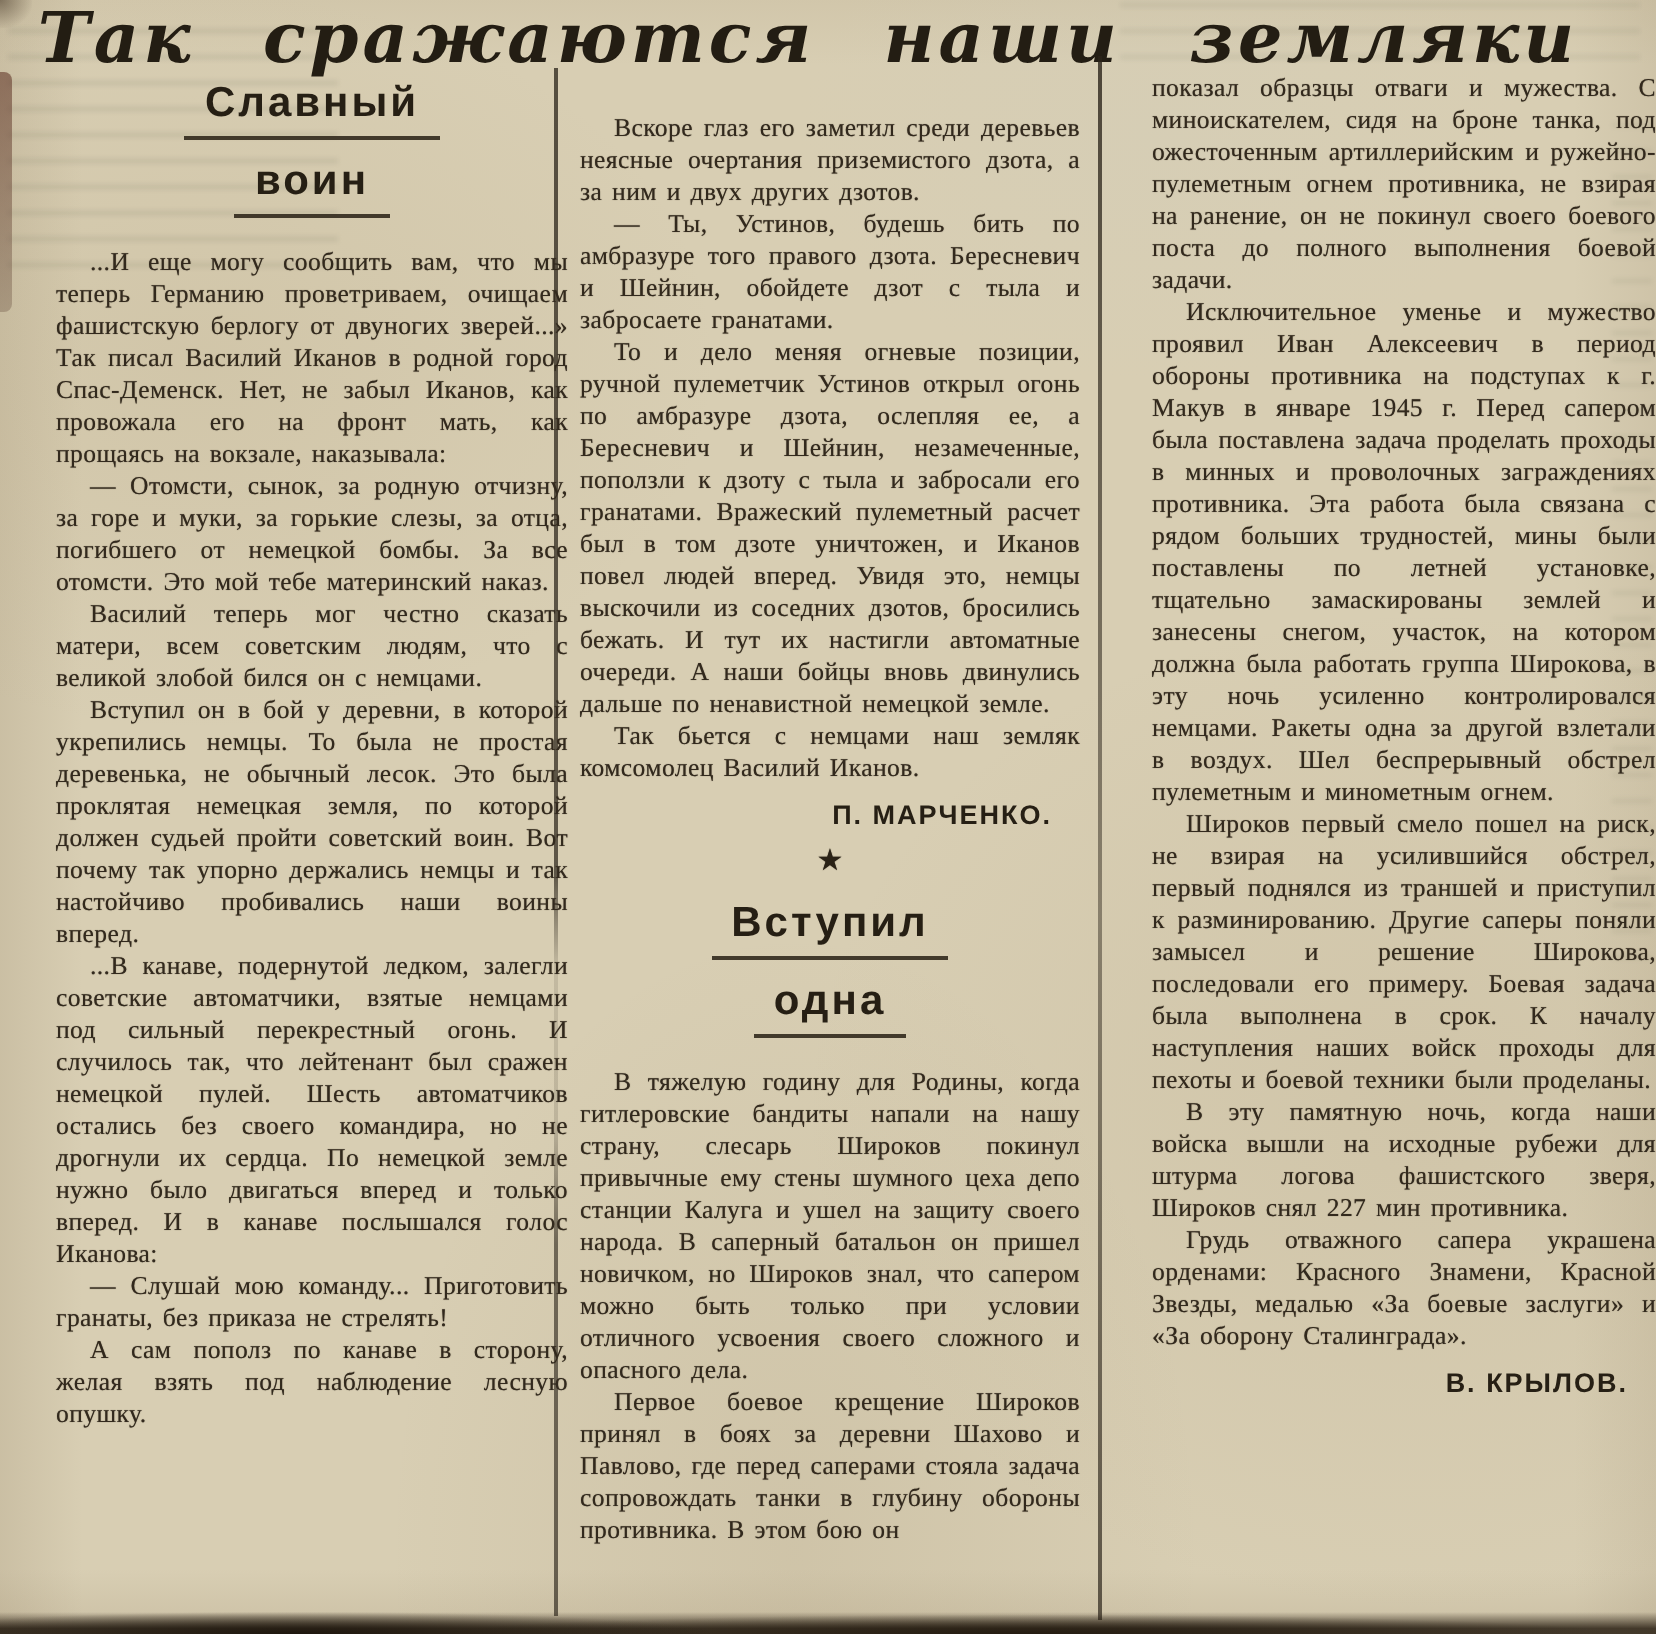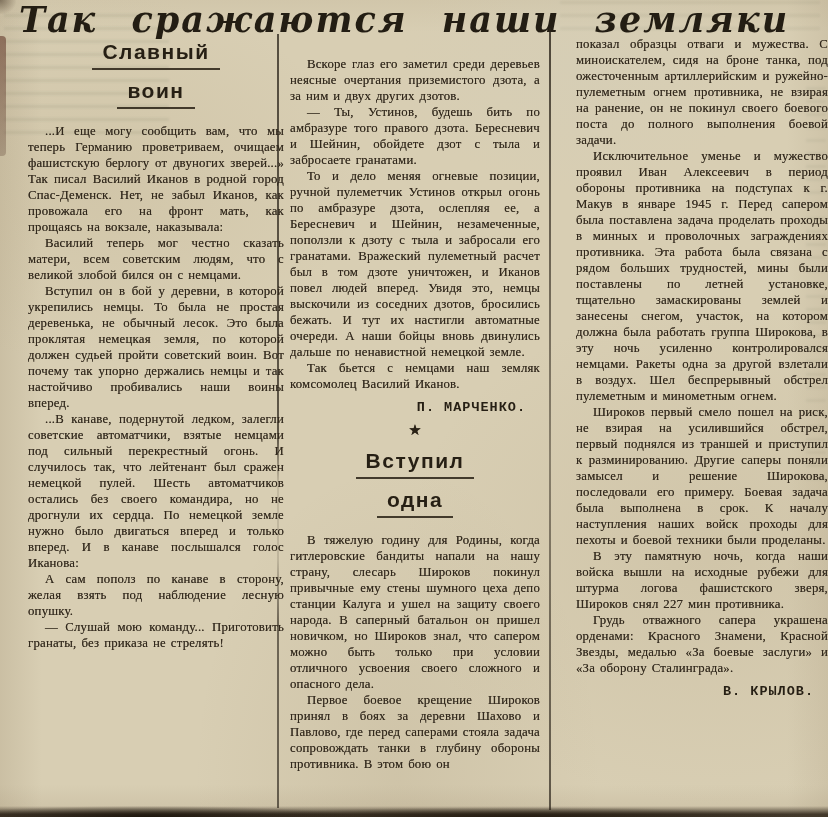--- a/index.html
+++ b/index.html
@@ -105,21 +105,21 @@
   .subhead span {
     display: inline-block;
     border-bottom: 2px solid rgba(40,32,20,0.85);
     padding: 0 10px 4px;
   }
   .subhead.last { margin-bottom: 14px; }
 
   .byline {
     text-align: right;
     padding-right: 14px;
-    font-family: Liberation Mono, monospace;
+    font-family: Liberation Sans, sans-serif;
     font-weight: bold;
     font-size: 13.5px;
     letter-spacing: 1px;
     color: #261f14;
     margin: 8px 0 6px 0;
   }
   .star-sep {
     text-align: center;
     font-size: 15px;
     color: #2a2216;
@@ -145,25 +145,26 @@
 
   <div class="col col-1">
     <div class="subhead">
       <span>Славный</span>
     </div>
     <div class="subhead last">
       <span>воин</span>
     </div>
     <div class="body-text">
         <p>...И еще могу сообщить вам, что мы теперь Германию проветриваем, очищаем фашистскую берлогу от двуногих зверей...» Так писал Василий Иканов в родной город Спас-Деменск. Нет, не забыл Иканов, как провожала его на фронт мать, как прощаясь на вокзале, наказывала:</p>
+        <p>— Отомсти, сынок, за родную отчизну, за горе и муки, за горькие слезы, за отца, погибшего от немецкой бомбы. За все отомсти. Это мой тебе материнский наказ.</p>
         <p>Василий теперь мог честно сказать матери, всем советским людям, что с великой злобой бился он с немцами.</p>
         <p>Вступил он в бой у деревни, в которой укрепились немцы. То была не простая деревенька, не обычный лесок. Это была проклятая немецкая земля, по которой должен судьей пройти советский воин. Вот почему так упорно держались немцы и так настойчиво пробивались наши воины вперед.</p>
         <p>...В канаве, подернутой ледком, залегли советские автоматчики, взятые немцами под сильный перекрестный огонь. И случилось так, что лейтенант был сражен немецкой пулей. Шесть автоматчиков остались без своего командира, но не дрогнули их сердца. По немецкой земле нужно было двигаться вперед и только вперед. И в канаве послышался голос Иканова:</p>
+        <p>— Слушай мою команду... Приготовить гранаты, без приказа не стрелять!</p>
         <p>А сам пополз по канаве в сторону, желая взять под наблюдение лесную опушку.</p>
-        <p>— Слушай мою команду... Приготовить гранаты, без приказа не стрелять!</p>
       </div>
   </div>
 
   <div class="col col-2">
     <div class="body-text">
         <p>Вскоре глаз его заметил среди деревьев неясные очертания приземистого дзота, а за ним и двух других дзотов.</p>
         <p>— Ты, Устинов, будешь бить по амбразуре того правого дзота. Бересневич и Шейнин, обойдете дзот с тыла и забросаете гранатами.</p>
         <p>То и дело меняя огневые позиции, ручной пулеметчик Устинов открыл огонь по амбразуре дзота, ослепляя ее, а Бересневич и Шейнин, незамеченные, поползли к дзоту с тыла и забросали его гранатами. Вражеский пулеметный расчет был в том дзоте уничтожен, и Иканов повел людей вперед. Увидя это, немцы выскочили из соседних дзотов, бросились бежать. И тут их настигли автоматные очереди. А наши бойцы вновь двинулись дальше по ненавистной немецкой земле.</p>
         <p>Так бьется с немцами наш земляк комсомолец Василий Иканов.</p>
       </div>

